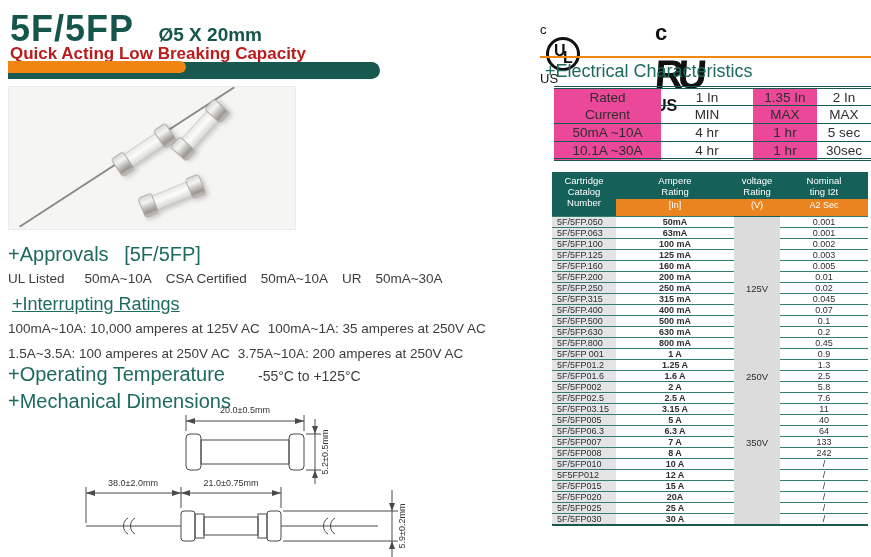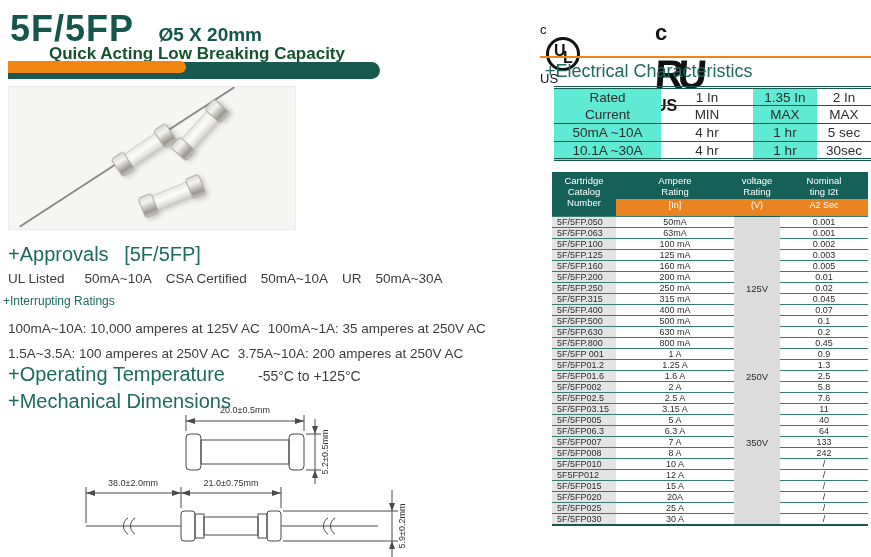--- a/index.html
+++ b/index.html
@@ -4,38 +4,38 @@
 <style>
   * { margin:0; padding:0; box-sizing:border-box; }
   html,body { background:#fff; }
   body { font-family:"Liberation Sans", sans-serif; }
   .page { position:relative; width:871px; height:557px; background:#fff; overflow:hidden; }
 
   
   .title-line { position:absolute; left:10px; top:8px; color:#14564c; white-space:nowrap; }
   .title-model { font-size:36px; font-weight:bold; letter-spacing:1px; }
   .title-size { font-size:19px; font-weight:bold; margin-left:20px; }
-  .title-sub { position:absolute; left:10px; top:44px; font-size:17px; font-weight:bold; color:#14532d;margin-left:39px; }
+  .title-sub { position:absolute; left:10px; top:44px; font-size:17px; font-weight:bold; color:#b91c1c; }
   .bar-teal { position:absolute; left:8px; top:62px; width:372px; height:17px; background:#17594f; border-radius:0 10px 10px 0; }
   .bar-orange { position:absolute; left:8px; top:61px; width:178px; height:12px; background:#f08511; border-radius:0 8px 8px 0; }
 
   
   .photo { position:absolute; left:8px; top:86px; width:288px; height:144px; background:#f5f5f4; border:1px solid #ececec; overflow:hidden; }
   .lead-wire { position:absolute; left:-10px; top:69px; width:256px; height:2px; background:#8a8a8a; transform:rotate(-33deg); }
   .fuse { position:absolute; display:flex; align-items:center; filter:drop-shadow(2px 3px 2px rgba(0,0,0,0.18)); }
   .fuse .cap { width:15px; height:22px; border-radius:3px; background:linear-gradient(180deg,#d8d8d6,#f4f4f2 30%,#98968f 80%,#c5c3bd); border:1px solid #b0aea8; }
   .fuse .glass { width:36px; height:16px; background:linear-gradient(180deg,#e9e9e7,#fcfcfa 45%,#d6d6d2); border-top:1px solid #cfcfcb; border-bottom:1px solid #c4c4c0; }
   .fuse-a { left:102px; top:52px; transform:rotate(-34deg); }
   .fuse-b { left:158px; top:32px; transform:rotate(-48deg); }
   .fuse-c { left:130px; top:98px; transform:rotate(-22deg); }
 
   
   .sec-head { position:absolute; color:#1d6a5e; white-space:nowrap; }
   .h-approvals { left:8px; top:243px; font-size:20px; }
-  .h-interrupt { left:3px; top:294px; font-size:12px; }
+  .h-interrupt { left:12px; top:294px; font-size:18px;text-decoration:underline; }
   .h-operating { left:8px; top:363px; font-size:20px; }
   .h-mechanical { left:8px; top:390px; font-size:20px; }
   .body-text { position:absolute; font-size:13.5px; color:#3c3c3c; white-space:nowrap; }
   .approvals-line { left:8px; top:271px; }
   .approvals-line span { margin-right:14px; }
   .approvals-line span:first-child { margin-right:20px; }
   .interrupt-1 { left:8px; top:321px; }
   .interrupt-2 { left:8px; top:346px; }
   .interrupt-1 span, .interrupt-2 span { margin-right:8px; }
   .operating-value { left:258px; top:368px; font-size:14px; }
@@ -57,37 +57,37 @@
   .cur { position:absolute; left:115px; top:10px; font-weight:bold; }
   .cur .c { font-size:22px; vertical-align:8px; }
   .cur .ru { font-size:40px; letter-spacing:-6px; font-weight:900; transform:skewX(-4deg); display:inline-block; }
   .cur .us { font-size:16px; }
   .orange-rule { position:absolute; left:540px; top:56px; width:331px; height:2px; background:#f08511; }
   .h-electrical { left:545px; top:61px; font-size:18px; }
 
   
   .etable { position:absolute; left:554px; top:86px; width:317px; border-collapse:collapse; font-size:13.5px; color:#2e2e2e; border-top:3px double #17594f; border-bottom:3px double #17594f; }
   .etable td { text-align:center; height:18px; padding:0; }
-  .etable .g { background:#5eead4; }
+  .etable .g { background:#ec4899; }
   .etable tr.r1 td.v { border-bottom:1px solid #17594f; }
   .etable tr.r2 td { border-bottom:1px solid #17594f; }
   .etable tr.b td { border-bottom:1px solid #17594f; }
   .etable tr.b:last-child td { border-bottom:none; }
 
   
   .ctable { position:absolute; left:552px; top:172px; width:316px; border-collapse:collapse; font-size:9px; color:#2e2e2e; }
   .ctable th { padding:0; font-weight:normal; vertical-align:top; }
   .ctable thead th { background:#15615a; color:#fff; }
   .th-top { font-size:9.5px; line-height:11px; padding-top:3px; text-align:center; }
   .th-band { background:#e98420; color:#fff; font-size:9px; height:17px; line-height:13px; text-align:center; margin-top:2px; }
   .th-col1 { font-size:9.5px; line-height:11px; text-align:center; padding-top:3px; }
   .ctable td { height:10.6px; padding:0; border-top:1px solid #347d70; }
   .ctable tbody tr:last-child td { border-bottom:2px solid #17594f;margin-left:48px; }
   .c-cat { background:#e4e4e4; text-align:left; padding-left:5px !important; width:64px; }
-  .c-amp { text-align:center; width:118px; }
+  .c-amp { text-align:center; width:118px;font-weight:bold; }
   .c-volt { background:#dcdcdc; border-top:none !important; text-align:center; width:46px; font-size:9.5px; }
   .c-i2t { text-align:center; width:88px; }
 </style>
 </head>
 <body>
 
 <div class="page">
 
   <div class="title-line">
     <span class="title-model">5F/5FP</span>

